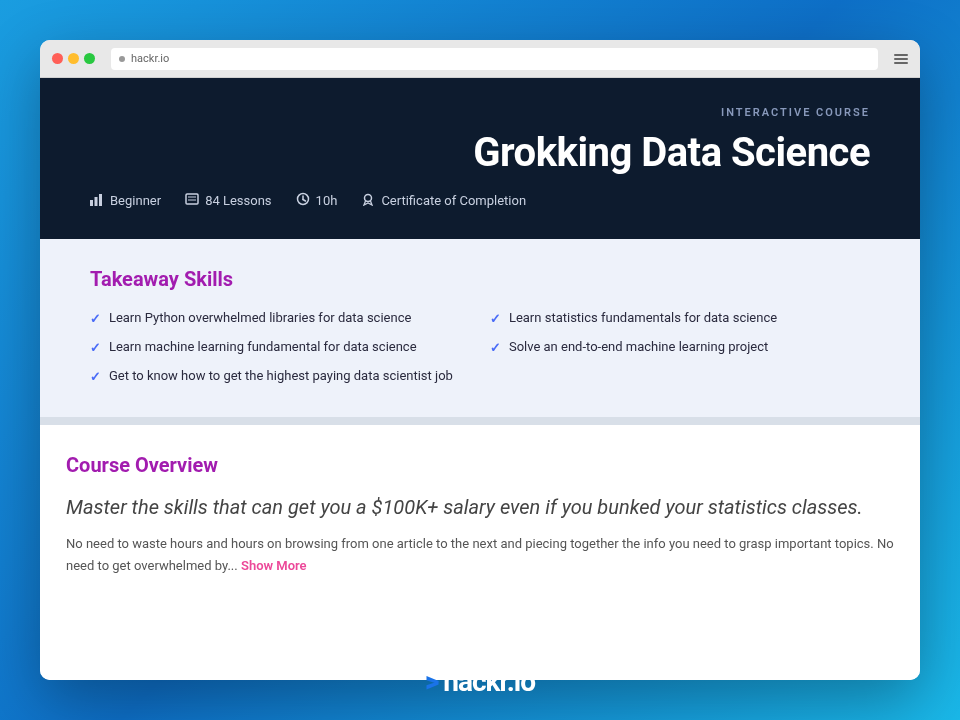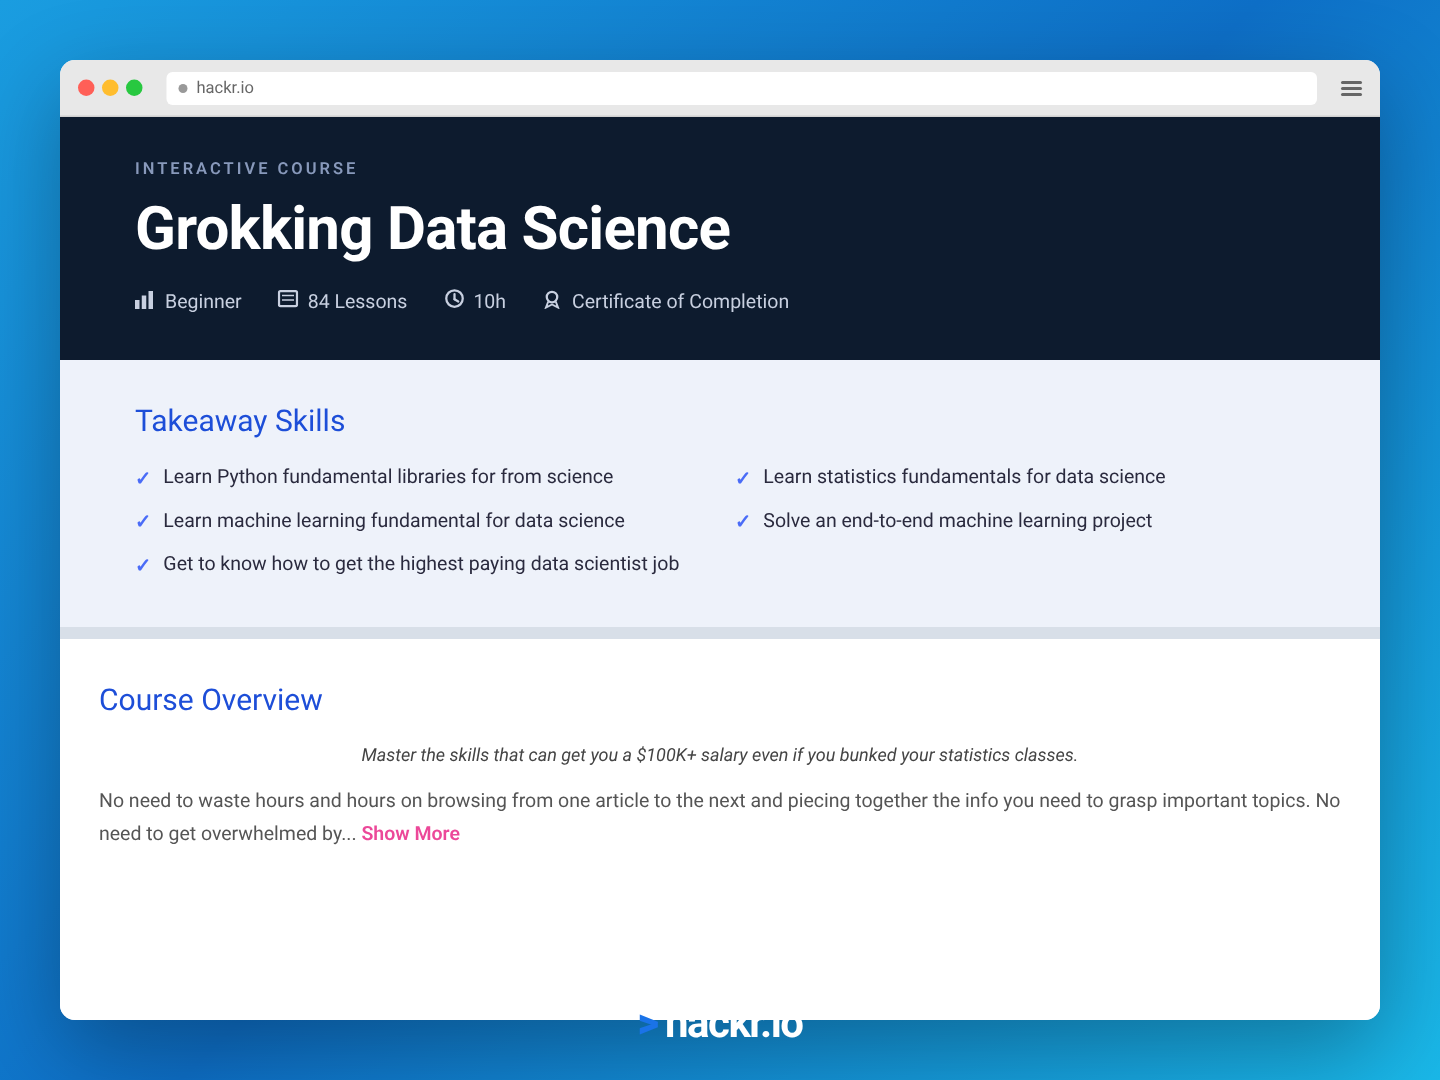--- a/index.html
+++ b/index.html
@@ -98,20 +98,21 @@
       overflow: hidden;
       display: flex;
       flex-direction: column;
     }
 
     
     .course-header {
       background: #0d1b2e;
       padding: 28px 50px 30px;
       flex-shrink: 0;
+      text-align: right;
     }
 
     .course-type-label {
       font-size: 11px;
       font-weight: 600;
       letter-spacing: 2px;
       color: #8899bb;
       text-transform: uppercase;
       margin-bottom: 10px;
     }
@@ -145,22 +146,22 @@
 
     
     .takeaway-section {
       background: #eef2fa;
       padding: 28px 50px 30px;
       flex-shrink: 0;
     }
 
     .section-title {
       font-size: 20px;
-      font-weight: 400;
-      color: #1d4ed8;
+      font-weight: 700;
+      color: #a21caf;
       margin-bottom: 18px;
     }
 
     .skills-grid {
       display: grid;
       grid-template-columns: 1fr 1fr;
       gap: 10px 20px;
     }
 
     .skill-item {
@@ -181,25 +182,24 @@
     }
 
     
     .overview-section {
       background: #ffffff;
       padding: 28px 26px 28px;
       flex: 1;
     }
 
     .overview-subtitle {
-      font-size: 12px;
+      font-size: 20px;
       color: #444;
       margin-bottom: 14px;
       font-style: italic;
-      text-align: center;
     }
 
     .overview-text {
       font-size: 13px;
       color: #555;
       line-height: 1.7;
     }
 
     .show-more-link {
       color: #ec4899;
@@ -309,21 +309,21 @@
           <span>Certificate of Completion</span>
         </div>
       </div>
     </div>
 
     <div class="takeaway-section">
       <h2 class="section-title">Takeaway Skills</h2>
       <div class="skills-grid">
         <div class="skill-item">
           <span class="check-icon">✓</span>
-          <span>Learn Python fundamental libraries for from science</span>
+          <span>Learn Python overwhelmed libraries for data science</span>
         </div>
         <div class="skill-item">
           <span class="check-icon">✓</span>
           <span>Learn statistics fundamentals for data science</span>
         </div>
         <div class="skill-item">
           <span class="check-icon">✓</span>
           <span>Learn machine learning fundamental for data science</span>
         </div>
         <div class="skill-item">

